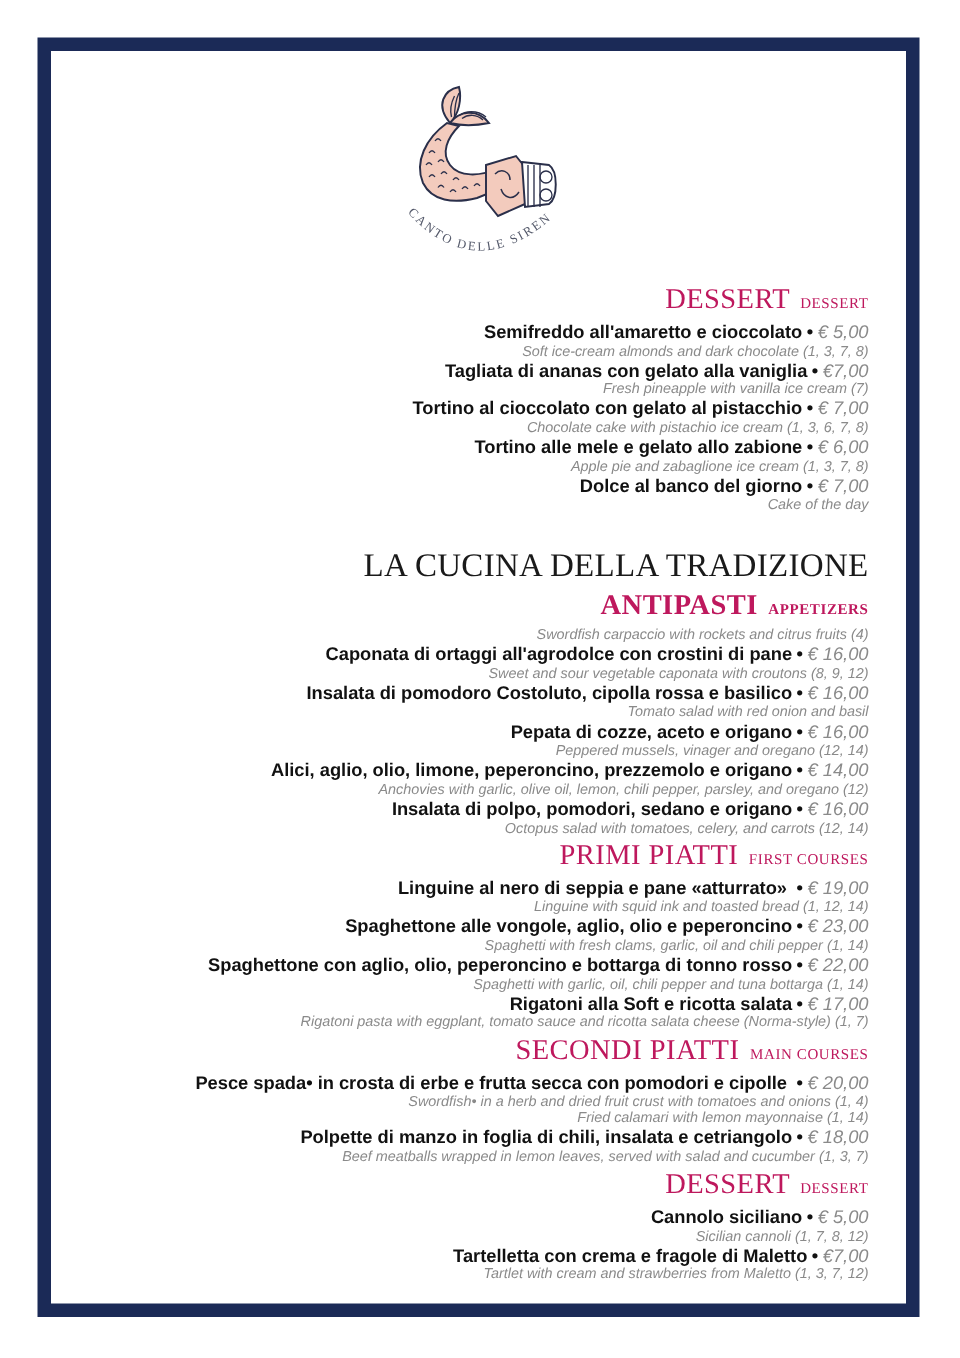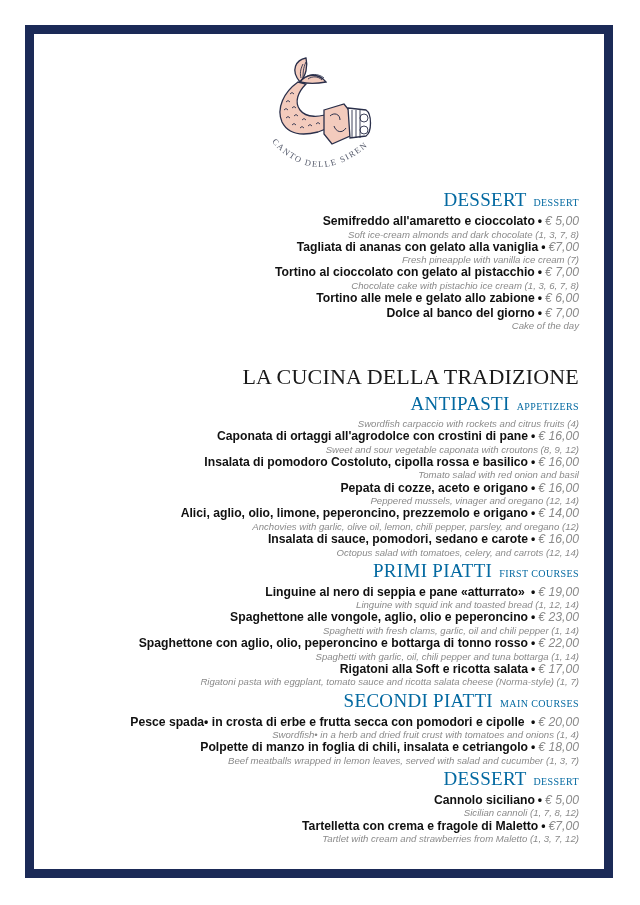--- a/index.html
+++ b/index.html
@@ -1,20 +1,20 @@
 <!DOCTYPE html>
 <html><head>
 <meta charset="utf-8">
 <style>
   html, body { margin:0; padding:0; background:#ffffff; }
   body { width:640px; height:905px; position:relative; overflow:hidden; font-family:"Liberation Sans", sans-serif; }
   .frame { position:absolute; left:25px; top:25px; width:588px; height:853px; box-sizing:border-box; border:9px solid #1b2a57; background:#fff; }
   .logo { position:absolute; left:262px; top:52px; width:116px; height:130px; }
   .content { position:absolute; right:61px; text-align:right; color:#1a1a1a; }
-  .sec-title { font-family:"Liberation Serif", serif; font-size:19px; line-height:22px; color:#0369a1; letter-spacing:0.3px; }
+  .sec-title { font-family:"Liberation Serif", serif; font-size:19px; line-height:22px; color:#be185d; letter-spacing:0.3px; }
   .sec-title .sub { font-size:10px; letter-spacing:0.4px; margin-left:2px; }
   .big-title { font-family:"Liberation Serif", serif; font-size:22px; line-height:30px; color:#1a1a1a; letter-spacing:0.2px; }
   .item-name { font-size:12.2px; line-height:14.5px; color:#111; font-weight:600; white-space:nowrap;text-align:right; }
   .item-name .dot { font-weight:700; margin:0 3px; }
   .item-name .price { font-weight:400; font-style:italic; color:#8a8a8a; }
   .item-desc { font-size:9.6px; line-height:11.2px; font-style:italic; color:#8a8a8a; white-space:nowrap; font-weight:300; }
   .logo-text { font-family:"Liberation Serif", serif; font-size:8.5px; fill:#555a6b; letter-spacing:1.5px; }
 </style>
 </head>
 <body>
@@ -68,43 +68,44 @@
     <span class="sub">DESSERT</span>
   </div>
   <div id="dessert-top-items">
       <div class="item-name"><span>Semifreddo all'amaretto e cioccolato</span><span class="dot">•</span><span class="price">€ 5,00</span></div>
       <div class="item-desc">Soft ice-cream almonds and dark chocolate (1, 3, 7, 8)</div>
       <div class="item-name"><span>Tagliata di ananas con gelato alla vaniglia</span><span class="dot">•</span><span class="price">€7,00</span></div>
       <div class="item-desc">Fresh pineapple with vanilla ice cream (7)</div>
       <div class="item-name"><span>Tortino al cioccolato con gelato al pistacchio</span><span class="dot">•</span><span class="price">€ 7,00</span></div>
       <div class="item-desc">Chocolate cake with pistachio ice cream (1, 3, 6, 7, 8)</div>
       <div class="item-name"><span>Tortino alle mele e gelato allo zabione</span><span class="dot">•</span><span class="price">€ 6,00</span></div>
+      <div class="item-desc">Apple pie and zabaglione ice cream (1, 3, 7, 8)</div>
       <div class="item-name"><span>Dolce al banco del giorno</span><span class="dot">•</span><span class="price">€ 7,00</span></div>
       <div class="item-desc">Cake of the day</div>
     </div>
 </div>
 
 <div class="content" style="top:362px;">
   <div class="big-title">LA CUCINA DELLA TRADIZIONE</div>
 
-  <div class="sec-title" style="margin-top:1px;">
+  <div class="sec-title" style="margin-top:1px;font-weight:bold;">
     <span>ANTIPASTI</span>
     <span class="sub">APPETIZERS</span>
   </div>
   <div id="antipasti-items">
       <div class="item-desc">Swordfish carpaccio with rockets and citrus fruits (4)</div>
       <div class="item-name"><span>Caponata di ortaggi all'agrodolce con crostini di pane</span><span class="dot">•</span><span class="price">€ 16,00</span></div>
       <div class="item-desc">Sweet and sour vegetable caponata with croutons (8, 9, 12)</div>
       <div class="item-name"><span>Insalata di pomodoro Costoluto, cipolla rossa e basilico</span><span class="dot">•</span><span class="price">€ 16,00</span></div>
       <div class="item-desc">Tomato salad with red onion and basil</div>
       <div class="item-name"><span>Pepata di cozze, aceto e origano</span><span class="dot">•</span><span class="price">€ 16,00</span></div>
       <div class="item-desc">Peppered mussels, vinager and oregano (12, 14)</div>
       <div class="item-name"><span>Alici, aglio, olio, limone, peperoncino, prezzemolo e origano</span><span class="dot">•</span><span class="price">€ 14,00</span></div>
       <div class="item-desc">Anchovies with garlic, olive oil, lemon, chili pepper, parsley, and oregano (12)</div>
-      <div class="item-name"><span>Insalata di sauce, pomodori, sedano e carote</span><span class="dot">•</span><span class="price">€ 16,00</span></div>
+      <div class="item-name"><span>Insalata di polpo, pomodori, sedano e origano</span><span class="dot">•</span><span class="price">€ 16,00</span></div>
       <div class="item-desc">Octopus salad with tomatoes, celery, and carrots (12, 14)</div>
     </div>
 
   <div class="sec-title" style="margin-top:2px;">
     <span>PRIMI PIATTI</span>
     <span class="sub">FIRST COURSES</span>
   </div>
   <div id="primi-items">
       <div class="item-name"><span>Linguine al nero di seppia e pane «atturrato» </span><span class="dot">•</span><span class="price">€ 19,00</span></div>
       <div class="item-desc">Linguine with squid ink and toasted bread (1, 12, 14)</div>
@@ -116,20 +117,21 @@
       <div class="item-desc">Rigatoni pasta with eggplant, tomato sauce and ricotta salata cheese (Norma-style) (1, 7)</div>
     </div>
 
   <div class="sec-title" style="margin-top:2px;">
     <span>SECONDI PIATTI</span>
     <span class="sub">MAIN COURSES</span>
   </div>
   <div id="secondi-items">
       <div class="item-name"><span>Pesce spada• in crosta di erbe e frutta secca con pomodori e cipolle </span><span class="dot">•</span><span class="price">€ 20,00</span></div>
       <div class="item-desc">Swordfish• in a herb and dried fruit crust with tomatoes and onions (1, 4)</div>
+      <div class="item-desc">Fried calamari with lemon mayonnaise (1, 14)</div>
       <div class="item-name"><span>Polpette di manzo in foglia di chili, insalata e cetriangolo</span><span class="dot">•</span><span class="price">€ 18,00</span></div>
       <div class="item-desc">Beef meatballs wrapped in lemon leaves, served with salad and cucumber (1, 3, 7)</div>
     </div>
 
   <div class="sec-title" style="margin-top:2px;">
     <span>DESSERT</span>
     <span class="sub">DESSERT</span>
   </div>
   <div id="dessert-items">
       <div class="item-name"><span>Cannolo siciliano</span><span class="dot">•</span><span class="price">€ 5,00</span></div>

